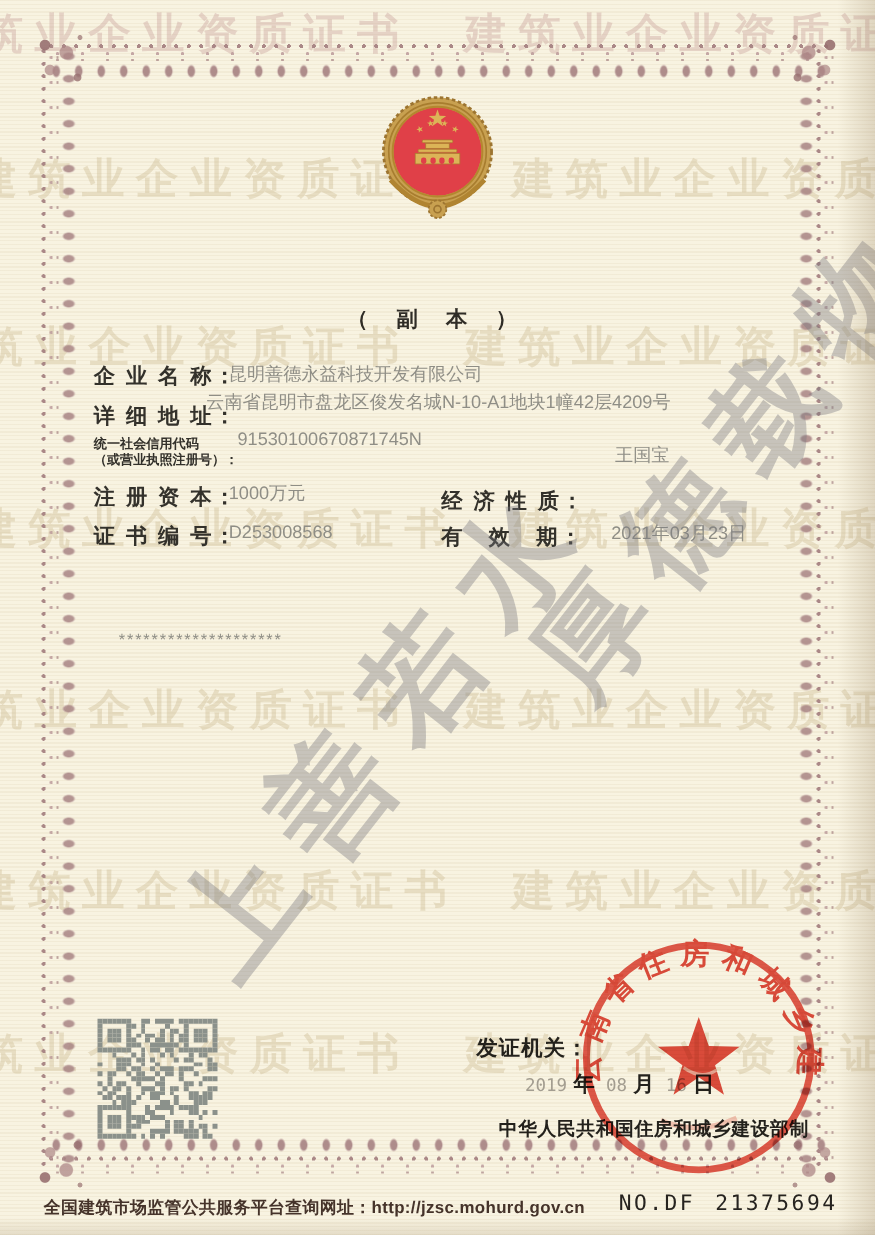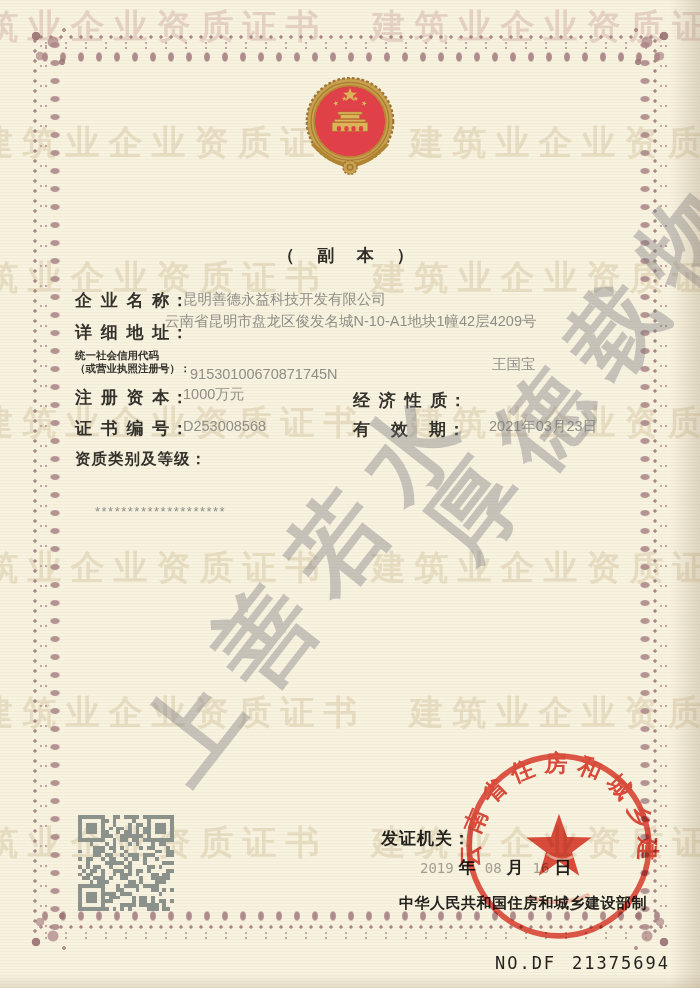--- a/index.html
+++ b/index.html
@@ -165,33 +165,32 @@
   <div class="lbl" style="left:75px;top:289px">企 业 名 称：</div>
   <div class="val" style="left:183px;top:290px">昆明善德永益科技开发有限公司</div>
 
   <div class="lbl" style="left:75px;top:321px">详 细 地 址：</div>
   <div class="val" style="left:165px;top:312px">云南省昆明市盘龙区俊发名城N-10-A1地块1幢42层4209号</div>
 
   <div class="sm-lbl" style="left:75px;top:349px">
     <div>统一社会信用代码</div>
     <div>（或营业执照注册号）：</div>
   </div>
-  <div class="val" style="left:190px;top:366px">91530100670871745N</div>
+  <div class="val" style="left:190px;top:344px">91530100670871745N</div>
   <div class="val" style="left:492px;top:355px">王国宝</div>
 
   <div class="lbl" style="left:75px;top:386px">注 册 资 本：</div>
   <div class="val" style="left:183px;top:385px">1000万元</div>
   <div class="lbl" style="left:353px;top:389px">经 济 性 质：</div>
 
   <div class="lbl" style="left:75px;top:417px">证 书 编 号：</div>
   <div class="val" style="left:183px;top:418px">D253008568</div>
   <div class="lbl" style="left:353px;top:418px">有　效　期：</div>
   <div class="val" style="left:489px;top:417px">2021年03月23日</div>
 
-  <div class="lbl" style="left:75px;top:449px;font-size:15.5px;letter-spacing:1px">资质类别及等级：</div>
   <div class="val" style="left:95px;top:504px;font-size:13px;letter-spacing:1.5px">********************</div>
 
   <div class="wm wm1">上善若水</div>
   <div class="wm wm2">厚德载物</div>
 
   <div class="qr">
       <i style="grid-area:1/1"></i>
       <i style="grid-area:1/2"></i>
       <i style="grid-area:1/3"></i>
       <i style="grid-area:1/4"></i>
@@ -523,19 +522,20 @@
     <circle cx="100" cy="100" r="89" fill="none" stroke="#dd3a2c" stroke-width="5.5" opacity=".92"></circle>
     <path id="sealArc" d="M 26,136 A 80,80 0 1 1 174,136" fill="none"></path>
     <text font-size="23" font-weight="bold" fill="#dd3a2c" letter-spacing="8.5" font-family="Liberation Sans, sans-serif">
       <textPath href="#sealArc" startOffset="16">云南省住房和城乡建设厅</textPath>
     </text>
     <use href="#star" fill="#dd3a2c" transform="translate(100,102) scale(3.4)"></use>
     <path d="M70,150 Q100,162 130,148" fill="none" stroke="#dd3a2c" stroke-width="4" opacity=".3"></path>
     <path d="M88,108 q14,10 26,2" fill="none" stroke="#f3d0c9" stroke-width="2.5" opacity=".7"></path>
   </svg>
 
+  <div class="f-query">全国建筑市场监管公共服务平台查询网址：http://jzsc.mohurd.gov.cn</div>
   <div class="f-serial">
     <span>NO.DF</span><span class="gap"></span><span>21375694</span>
   </div>
 
   <div class="scan-shade"></div>
   <div class="scan-shade-b"></div>
 </div>
 
 </body></html>

